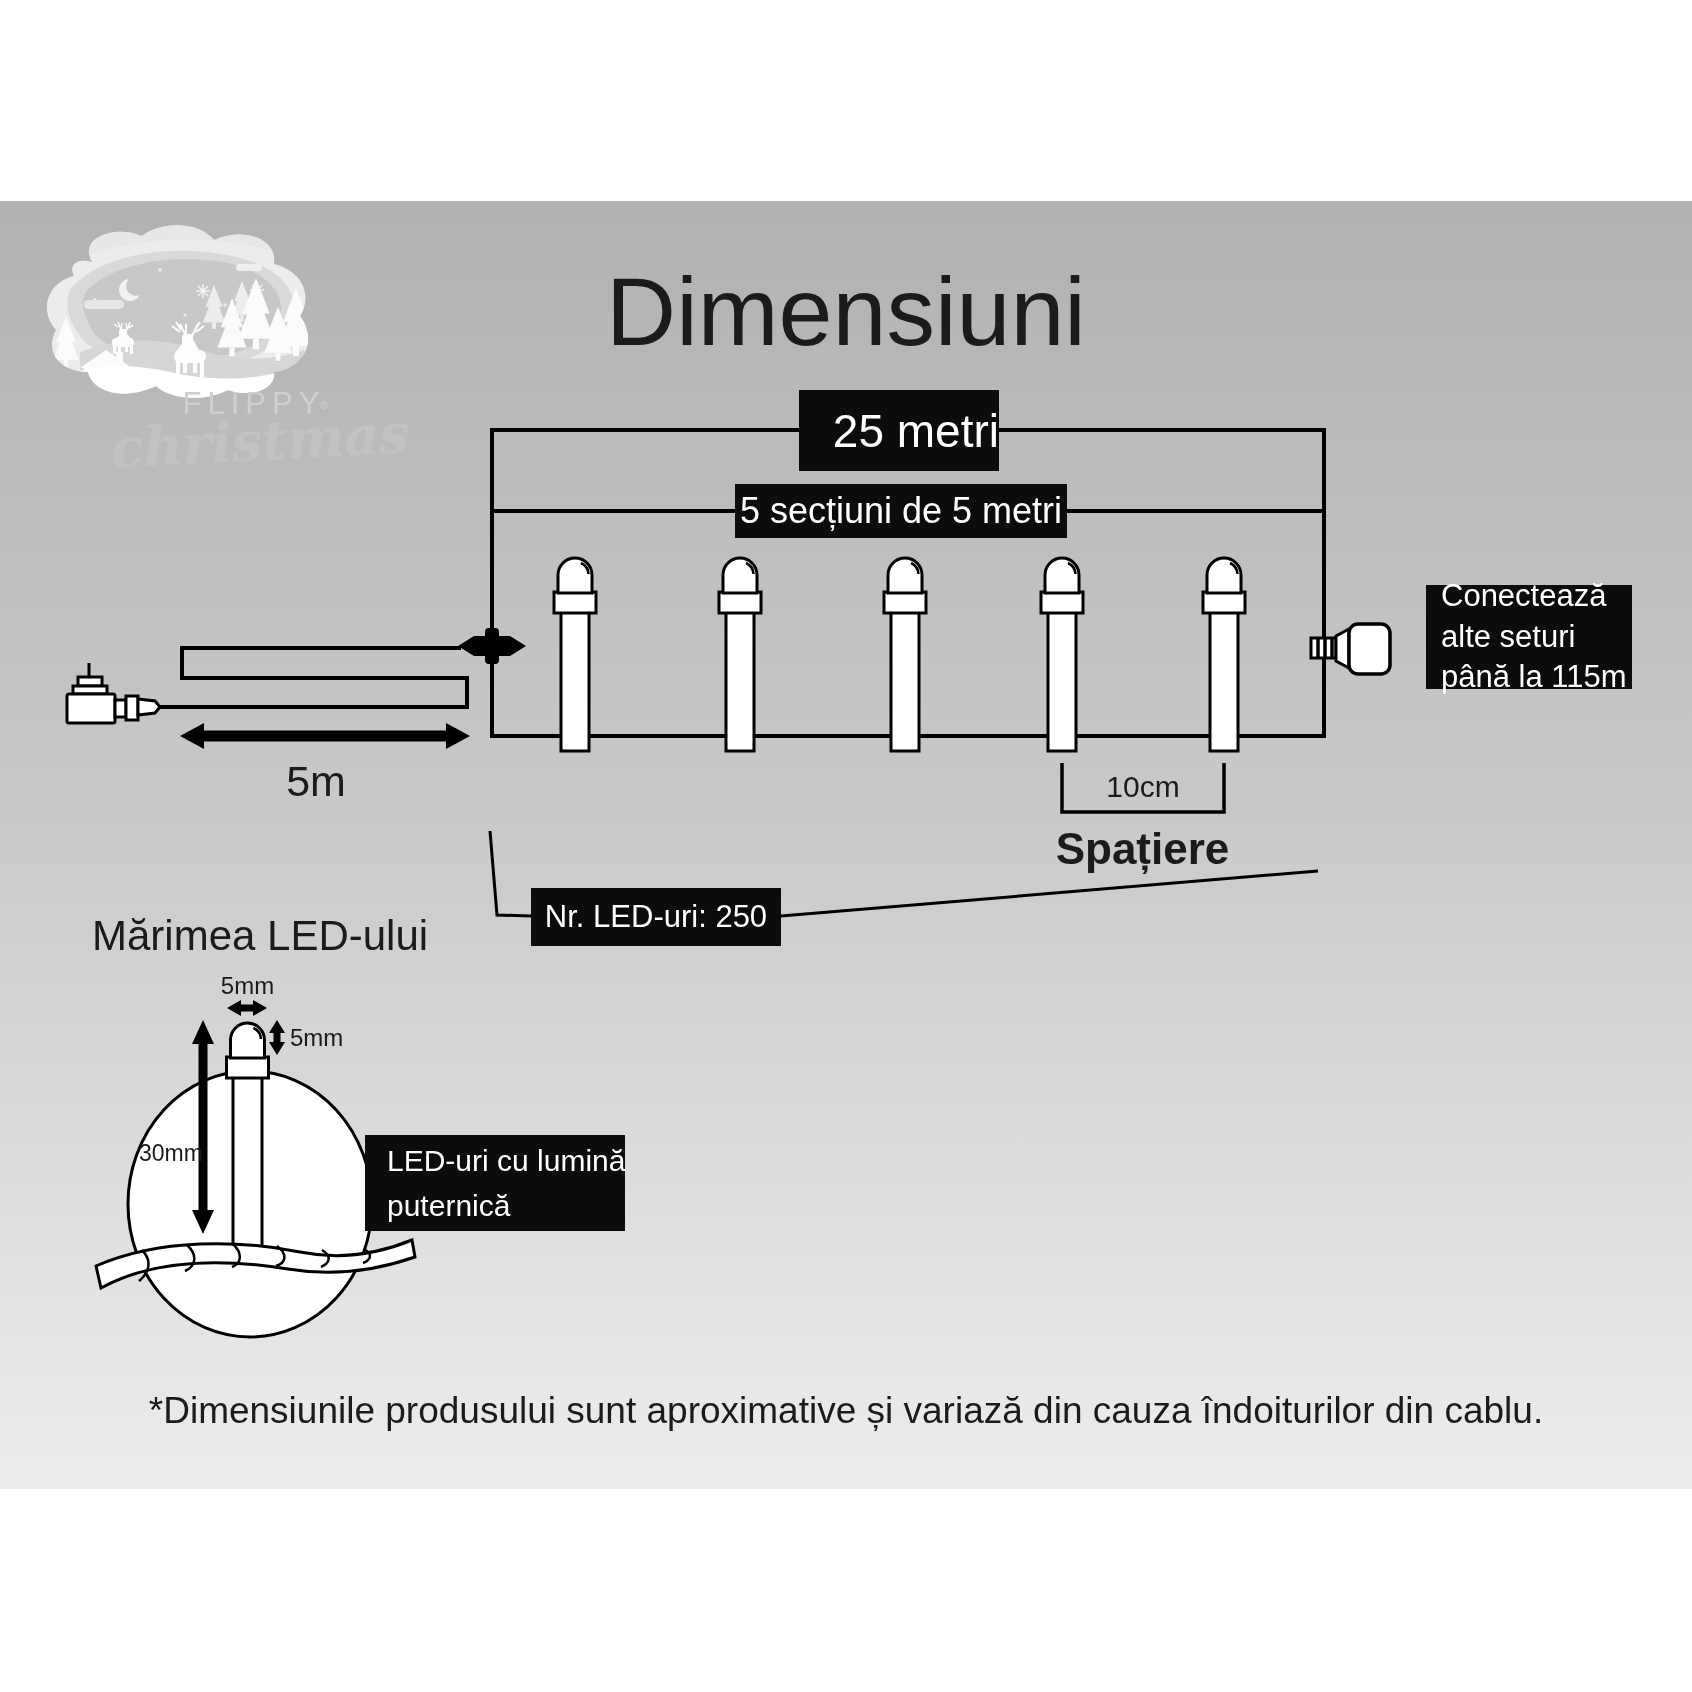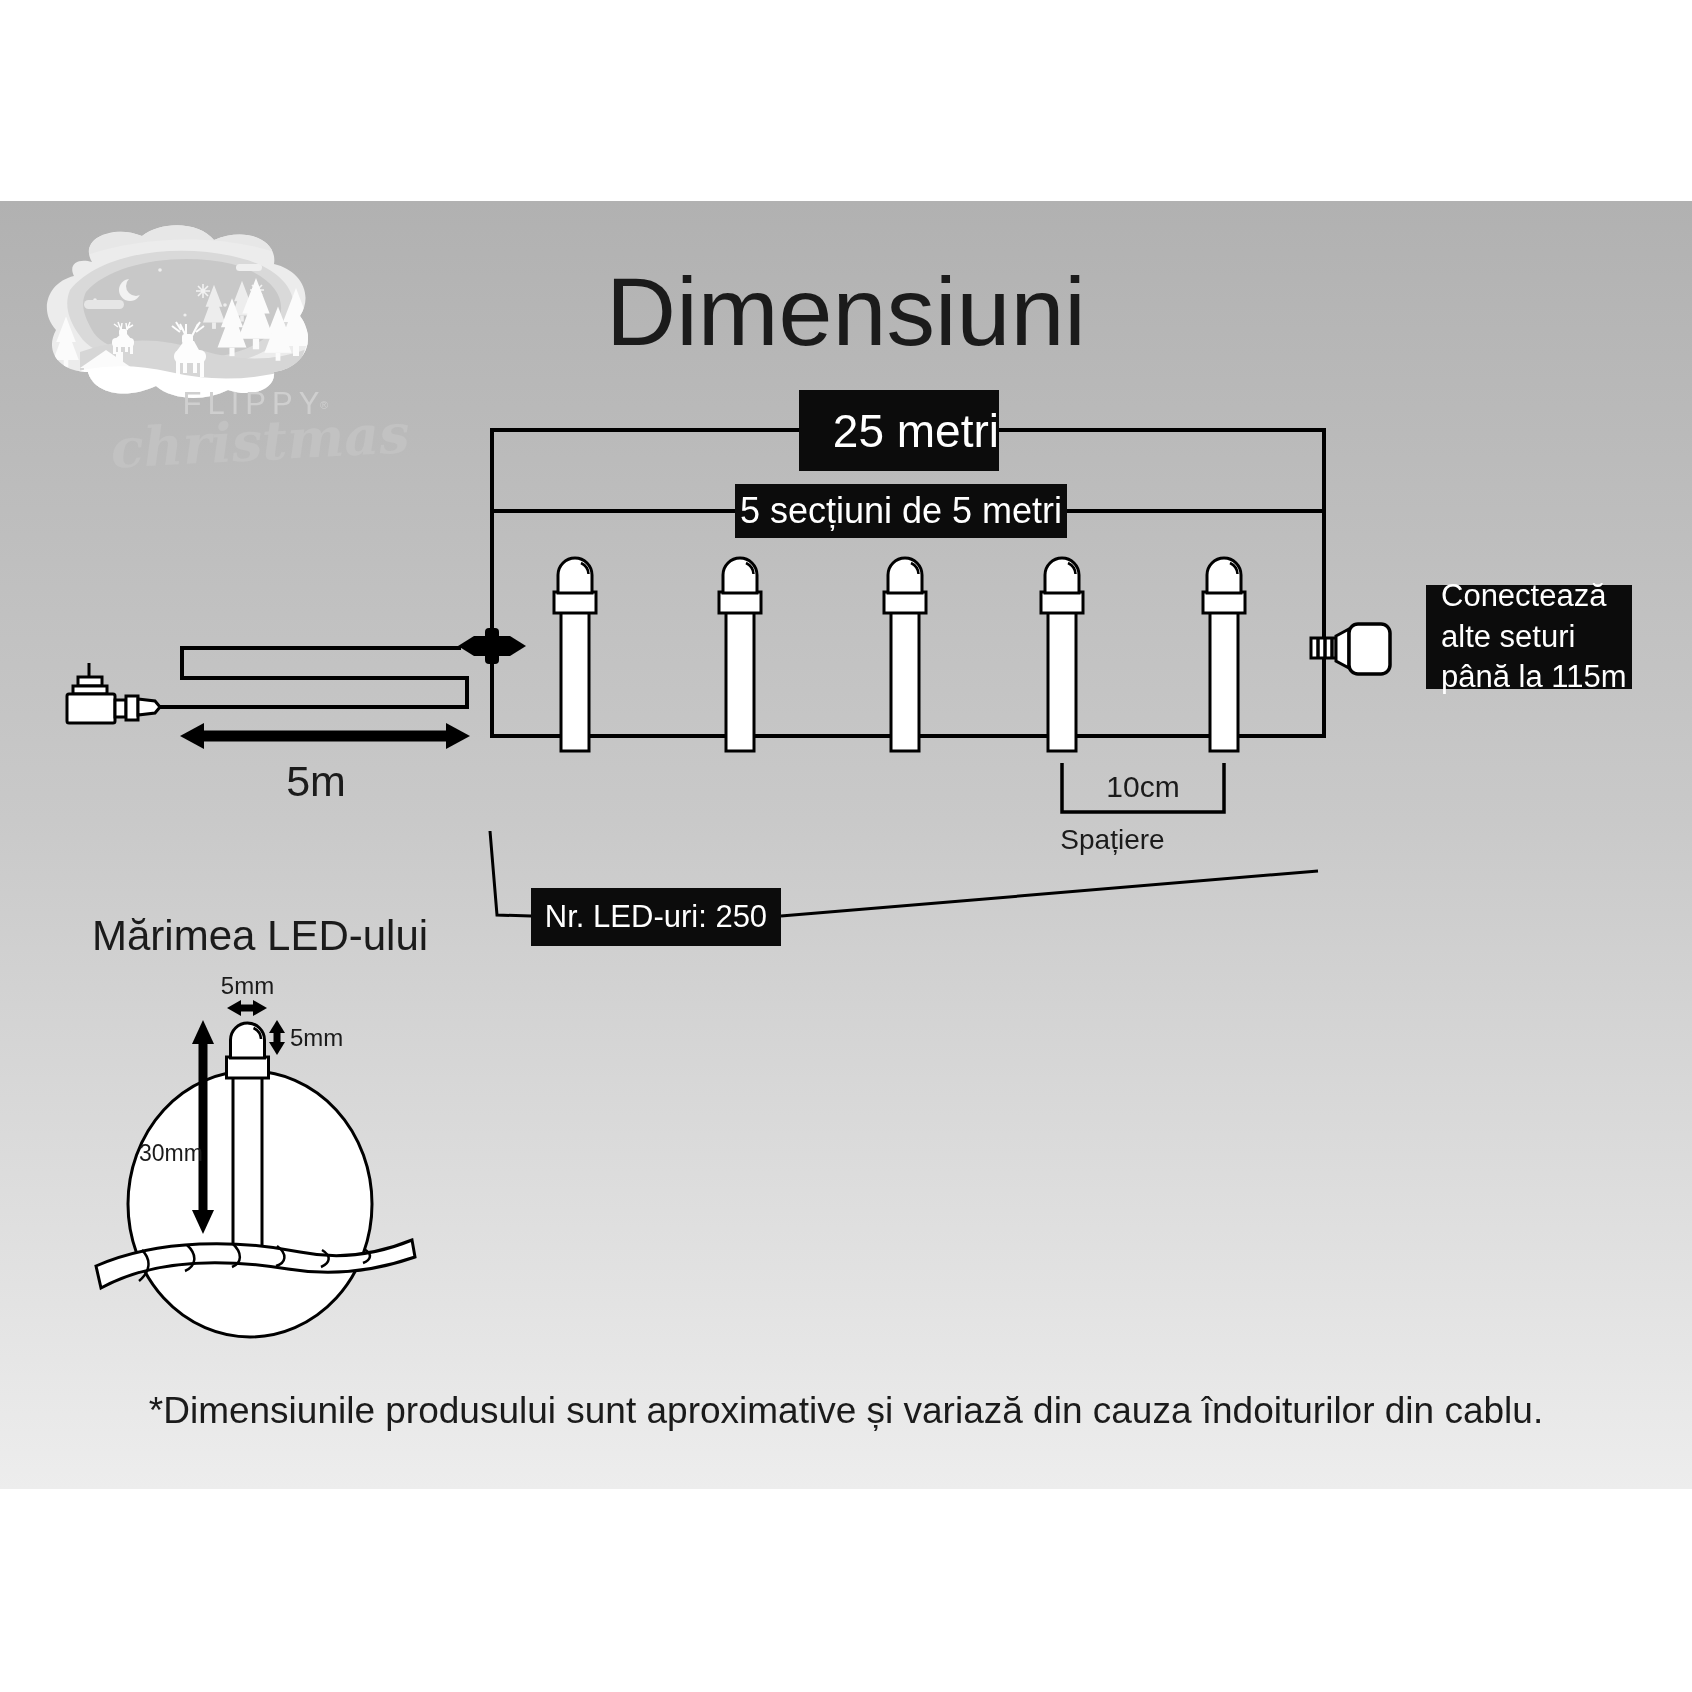--- a/index.html
+++ b/index.html
@@ -27,21 +27,21 @@
   .b-sections{left:735px;top:484px;width:332px;height:54px;font-size:36px;}
   .b-connect{left:1426px;top:585px;width:206px;height:104px;font-size:31px;
              flex-direction:column;align-items:flex-start;justify-content:center;
              padding-left:15px;box-sizing:border-box;line-height:1.32;}
   .b-ledcount{left:531px;top:888px;width:250px;height:58px;font-size:31px;}
   .b-callout{left:365px;top:1135px;width:260px;height:96px;font-size:30px;
              flex-direction:column;align-items:flex-start;justify-content:center;
              padding-left:22px;box-sizing:border-box;line-height:1.5;}
   .t-5m{left:254px;top:757px;width:124px;text-align:center;font-size:43px;}
   .t-10cm{left:1082px;top:770px;width:122px;text-align:center;font-size:30px;}
-  .t-spatiere{left:1010px;top:824px;width:205px;text-align:center;font-size:28px;}
+  .t-spatiere{left:1040px;top:824px;width:205px;text-align:center;font-size:44px;font-weight:bold;}
   .t-marimea{left:92px;top:912px;font-size:42px;}
   .t-5mm-top{left:200px;top:972px;width:95px;text-align:center;font-size:24px;}
   .t-5mm-right{left:290px;top:1024px;font-size:24px;}
   .t-30mm{left:139px;top:1140px;font-size:23px;}
   .footnote{left:0;right:0;top:1390px;text-align:center;font-size:37px;color:var(--ink,#1b1b1b);}
 </style>
 </head>
 <body>
 
 <div class="canvas">
@@ -275,16 +275,20 @@
   </div>
 
   <div class="lbl t-marimea">Mărimea LED-ului</div>
 
   <div class="lbl t-5mm-top">5mm</div>
 
   <div class="lbl t-5mm-right">5mm</div>
 
   <div class="lbl t-30mm">30mm</div>
 
+  <div class="dbox b-callout">
+    <span>LED-uri cu lumină</span>
+    <span>puternică</span>
+  </div>
 
   <div class="lbl footnote">*Dimensiunile produsului sunt aproximative și variază din cauza îndoiturilor din cablu.</div>
 
 </div>
 
 </body></html>

